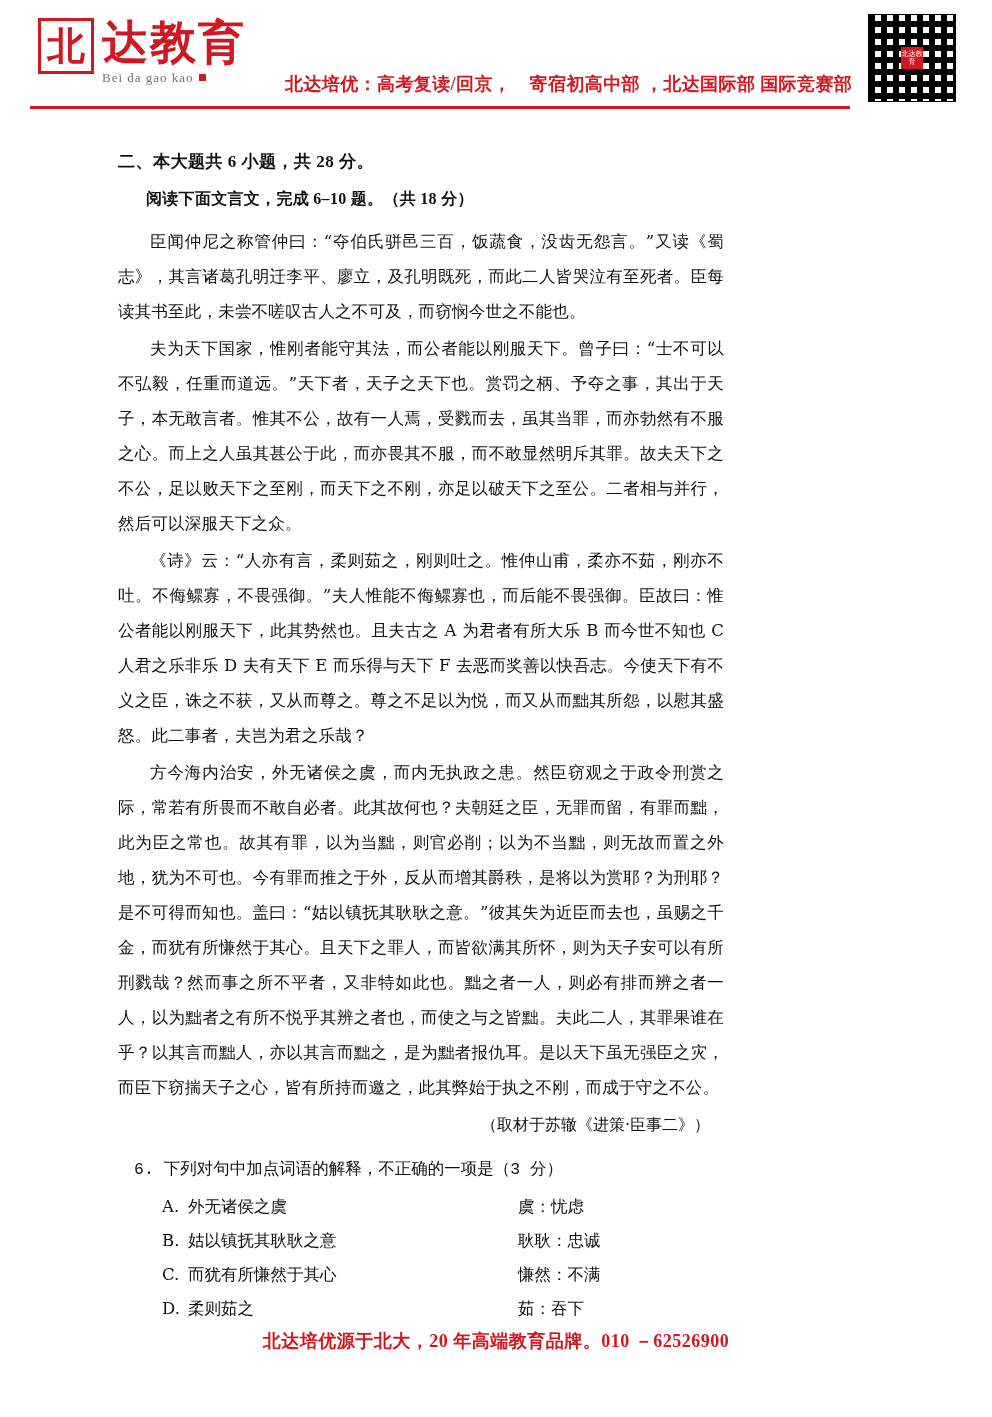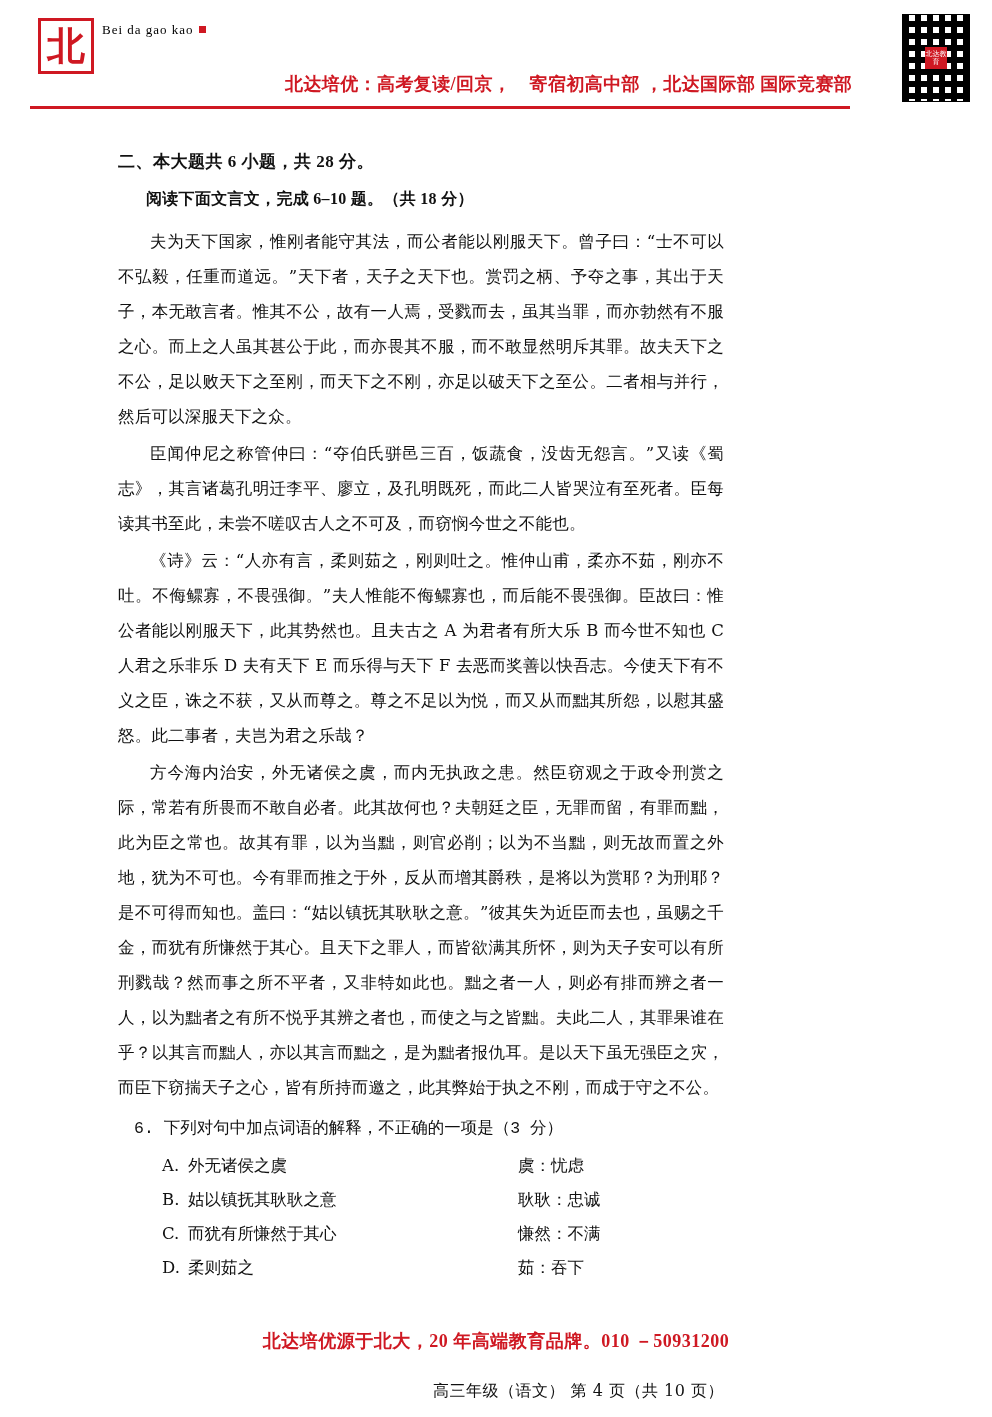--- a/index.html
+++ b/index.html
@@ -45,21 +45,21 @@
   }
   .logo-cn {
     color: #cf1822;
     font-size: 46px;
     line-height: 48px;
     font-weight: bold;
     letter-spacing: 2px;
     font-family: "DejaVu Serif", serif;
   }
   .logo-en {
-    color: #000000;
+    color: #737373;
     font-size: 13px;
     letter-spacing: 1px;
     margin-top: 4px;
     font-family: "Liberation Serif", serif;
   }
   .logo-en .sq {
     display: inline-block;
     width: 7px; height: 7px;
     background: #cf1822;
     margin-left: 5px;
@@ -76,22 +76,22 @@
   }
   .header-rule {
     position: absolute;
     left: 30px; top: 106px;
     width: 820px;
     height: 3px;
     background: #cf1822;
   }
   .qr {
     position: absolute;
-    right: 22px; top: 14px;
-    width: 68px; height: 88px;
+    right: 36px; top: 14px;
+    width: 88px; height: 88px;
     background:
       linear-gradient(90deg, #000 0 6px, transparent 6px 12px) 0 0/12px 12px repeat,
       linear-gradient(0deg, #000 0 6px, transparent 6px 12px) 0 0/12px 12px repeat;
     background-color: #fff;
     border: 1px solid #000;
     box-sizing: border-box;
     position: absolute;
   }
   .qr .qr-center {
     position: absolute;
@@ -182,42 +182,44 @@
     letter-spacing: 0.5px;
   }
 </style>
 </head>
 <body>
 
 <div class="header">
   <div class="logo-box">
     <div class="logo-seal">北</div>
     <div class="logo-text">
+      <div class="logo-cn">达教育</div>
       <div class="logo-en"><span>Bei da gao kao</span><span class="sq"></span></div>
     </div>
   </div>
   <div class="header-line">北达培优：高考复读/回京，　寄宿初高中部 ，北达国际部 国际竞赛部</div>
   <div class="header-rule"></div>
   <div class="qr">
     <div class="qr-center">北达教育</div>
   </div>
 </div>
 
 <div class="page">
   <div class="content">
     <div class="sec-title">二、本大题共 6 小题，共 28 分。</div>
     <div class="sub-instr">阅读下面文言文，完成 6–10 题。（共 18 分）</div>
 
     <div class="passage">
+      <p>臣闻仲尼之称管仲曰：“夺伯氏骈邑三百，饭蔬食，没齿无怨言。”又读《蜀志》，其言诸葛孔明迁李平、廖立，及孔明既死，而此二人皆哭泣有至死者。臣每读其书至此，未尝不嗟叹古人之不可及，而窃悯今世之不能也。</p>
       <p>夫为天下国家，惟刚者能守其法，而公者能以刚服天下。曾子曰：“士不可以不弘毅，任重而道远。”天下者，天子之天下也。赏罚之柄、予夺之事，其出于天子，本无敢言者。惟其不公，故有一人焉，受戮而去，虽其当罪，而亦勃然有不服之心。而上之人虽其甚公于此，而亦畏其不服，而不敢显然明斥其罪。故夫天下之不公，足以败天下之至刚，而天下之不刚，亦足以破天下之至公。二者相与并行，然后可以深服天下之众。</p>
-      <p>臣闻仲尼之称管仲曰：“夺伯氏骈邑三百，饭蔬食，没齿无怨言。”又读《蜀志》，其言诸葛孔明迁李平、廖立，及孔明既死，而此二人皆哭泣有至死者。臣每读其书至此，未尝不嗟叹古人之不可及，而窃悯今世之不能也。</p>
       <p>《诗》云：“人亦有言，柔则茹之，刚则吐之。惟仲山甫，柔亦不茹，刚亦不吐。不侮鳏寡，不畏强御。”夫人惟能不侮鳏寡也，而后能不畏强御。臣故曰：惟公者能以刚服天下，此其势然也。且夫古之 A 为君者有所大乐 B 而今世不知也 C 人君之乐非乐 D 夫有天下 E 而乐得与天下 F 去恶而奖善以快吾志。今使天下有不义之臣，诛之不获，又从而尊之。尊之不足以为悦，而又从而黜其所怨，以慰其盛怒。此二事者，夫岂为君之乐哉？</p>
       <p>方今海内治安，外无诸侯之虞，而内无执政之患。然臣窃观之于政令刑赏之际，常若有所畏而不敢自必者。此其故何也？夫朝廷之臣，无罪而留，有罪而黜，此为臣之常也。故其有罪，以为当黜，则官必削；以为不当黜，则无故而置之外地，犹为不可也。今有罪而推之于外，反从而增其爵秩，是将以为赏耶？为刑耶？是不可得而知也。盖曰：“姑以镇抚其耿耿之意。”彼其失为近臣而去也，虽赐之千金，而犹有所慊然于其心。且天下之罪人，而皆欲满其所怀，则为天子安可以有所刑戮哉？然而事之所不平者，又非特如此也。黜之者一人，则必有排而辨之者一人，以为黜者之有所不悦乎其辨之者也，而使之与之皆黜。夫此二人，其罪果谁在乎？以其言而黜人，亦以其言而黜之，是为黜者报仇耳。是以天下虽无强臣之灾，而臣下窃揣天子之心，皆有所持而邀之，此其弊始于执之不刚，而成于守之不公。</p>
     </div>
 
+    <div class="src">（取材于苏辙《进策·臣事二》）</div>
 
     <div class="q-stem">
       <span>6.</span>
       <span>下列对句中加点词语的解释，不正确的一项是（3 分）</span>
     </div>
 
     <div class="opts">
       <div class="opt">
         <span class="lab">A.</span>
         <span class="txt">外无诸侯之虞</span>
@@ -238,14 +240,14 @@
         <span class="txt">柔则茹之</span>
         <span class="gloss">茹：吞下</span>
       </div>
     </div>
 
     <div class="footer-page">高三年级（语文）  第 4 页（共 10 页）</div>
   </div>
 </div>
 
 <div class="bottom">
-  <span>北达培优源于北大，</span><span>20 年高端教育品牌。</span><span>010 －50931200</span>
+  <span>北达培优源于北大，</span><span>20 年高端教育品牌。</span><span>010 －62526900</span>
 </div>
 
 </body></html>

